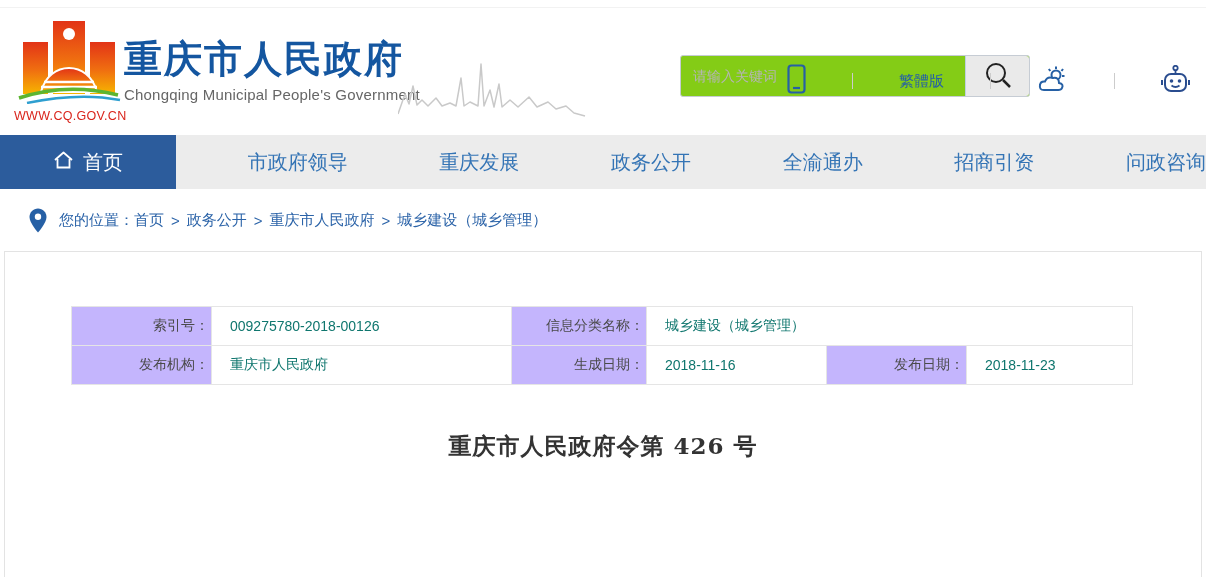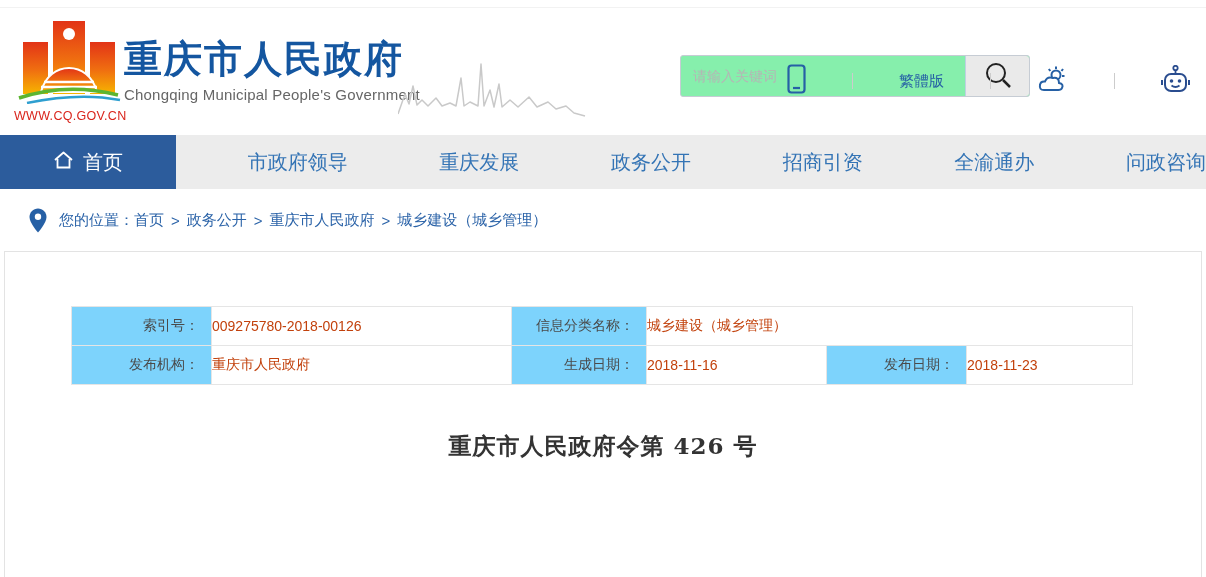--- a/index.html
+++ b/index.html
@@ -12,21 +12,21 @@
   
   .header { position:relative; height:127px; background:#fff; }
   .logo { position:absolute; left:14px; top:8px; width:110px; cursor:pointer; text-align:center; }
   .logo-url { margin-top:1px; font-size:12.5px; font-weight:normal; color:#d9251c; letter-spacing:.3px; }
   .titles { position:absolute; left:124px; top:30px; }
   .site-title { font-size:38px; font-weight:bold; color:#1456a0; letter-spacing:2px; line-height:1.15; }
   .site-subtitle { margin-top:4px; font-size:15px; color:#666; letter-spacing:.2px; }
   .skyline { position:absolute; left:398px; top:52px; }
 
   .search { position:absolute; left:680px; top:47px; width:350px; height:42px;
-            border:1px solid #c6ccd4; border-radius:3px; display:flex; background:#86efac; }
+            border:1px solid #c6ccd4; border-radius:3px; display:flex; background:#84cc16; }
   .search input { flex:1; border:none; outline:none; padding:0 12px; font-size:14px; color:#333;
                   font-family:inherit; background:transparent; }
   .search input::placeholder { color:#b5b5b5; }
   .search-btn { width:64px; background:#eaeaea; border:none; border-left:1px solid #bfd0e2;
                 border-radius:0 3px 3px 0; cursor:pointer; display:flex; align-items:center; justify-content:center; }
 
   .tools { position:absolute; right:6px; top:56px; display:flex; align-items:center;gap:36px; }
   .tool { padding:0 10px; display:flex; align-items:center; cursor:pointer; }
   .tool-label { font-size:15px; color:#2660a5; }
   .divider { width:1px; height:16px; background:#ccc; }
@@ -42,22 +42,22 @@
   .breadcrumb { height:62px; display:flex; align-items:center; padding-left:29px;
                 font-size:15px; color:#2b63a8; }
   .breadcrumb .pin { margin-right:12px; display:flex; }
   .crumb { cursor:pointer; }
   .crumb-sep { padding:0 7px; color:#2b63a8; }
 
   
   .content { margin:0 4px; border:1px solid #e3e3e3; height:330px; padding-top:54px; background:#fff; }
   table.meta { border-collapse:collapse; table-layout:fixed; width:1061px; margin-left:66px; font-size:14px; }
   table.meta td { border:1px solid #e5e5e5; height:39px; }
-  td.lbl { background:#7dd3fc; text-align:right; padding-right:12px; color:#4a4a4a; }
-  td.val { color:#c2410c; }
+  td.lbl { background:#c4b5fd; text-align:right; padding-right:2px; color:#4a4a4a; }
+  td.val { padding-left:18px; color:#0f766e; }
 
   .doc-title { text-align:center; margin-top:46px; font-size:23px; font-weight:bold; color:#333;
                font-family:"DejaVu Serif","Liberation Serif",serif; letter-spacing:1px; }
 </style>
 </head>
 <body>
 
 <div class="page">
   <div class="top-strip"></div>
 
@@ -169,24 +169,24 @@
     <div class="nav-item">
       <span>市政府领导</span>
     </div>
     <div class="nav-item">
       <span>重庆发展</span>
     </div>
     <div class="nav-item">
       <span>政务公开</span>
     </div>
     <div class="nav-item">
+      <span>全渝通办</span>
+    </div>
+    <div class="nav-item">
       <span>招商引资</span>
-    </div>
-    <div class="nav-item">
-      <span>全渝通办</span>
     </div>
     <div class="nav-item">
       <span>问政咨询</span>
     </div>
   </div>
 
   <div class="breadcrumb">
     <span class="pin">
       <svg width="18" height="25" viewBox="0 0 18 25">
         <path d="M9,0.5 C13.7,0.5 17.5,4.3 17.5,9 C17.5,15 9,24.5 9,24.5 C9,24.5 0.5,15 0.5,9 C0.5,4.3 4.3,0.5 9,0.5 Z" fill="#2660a5"></path>

